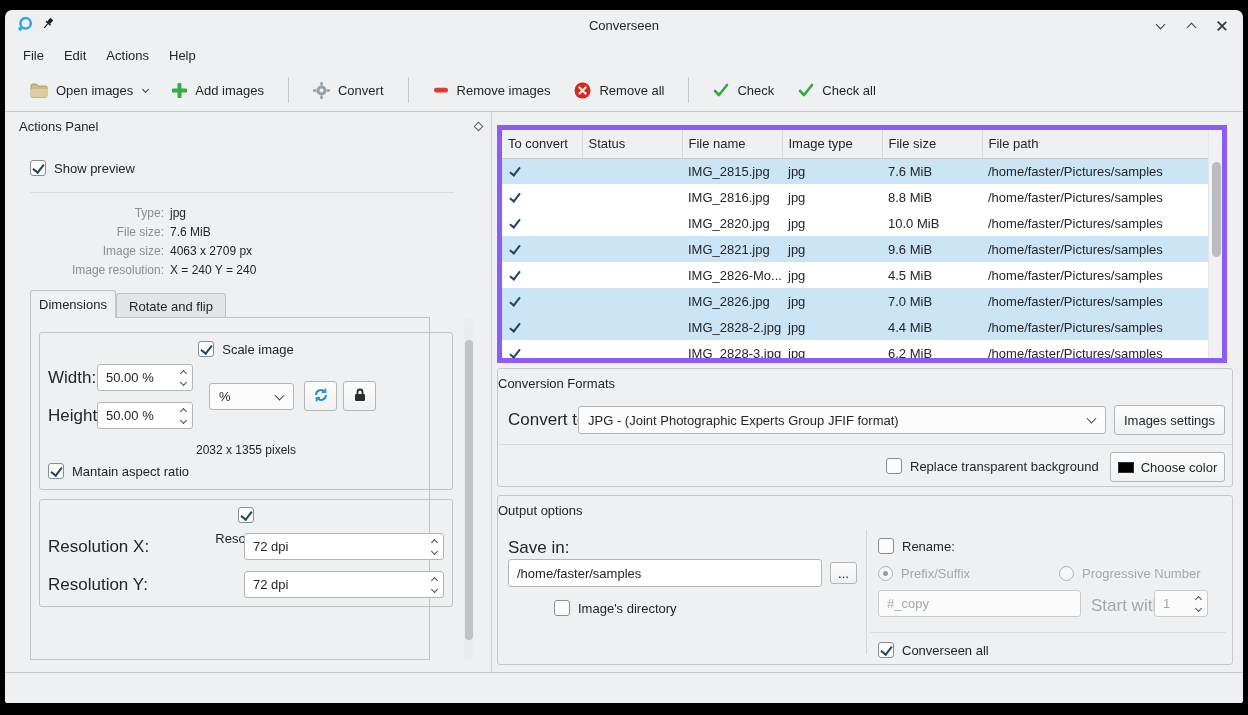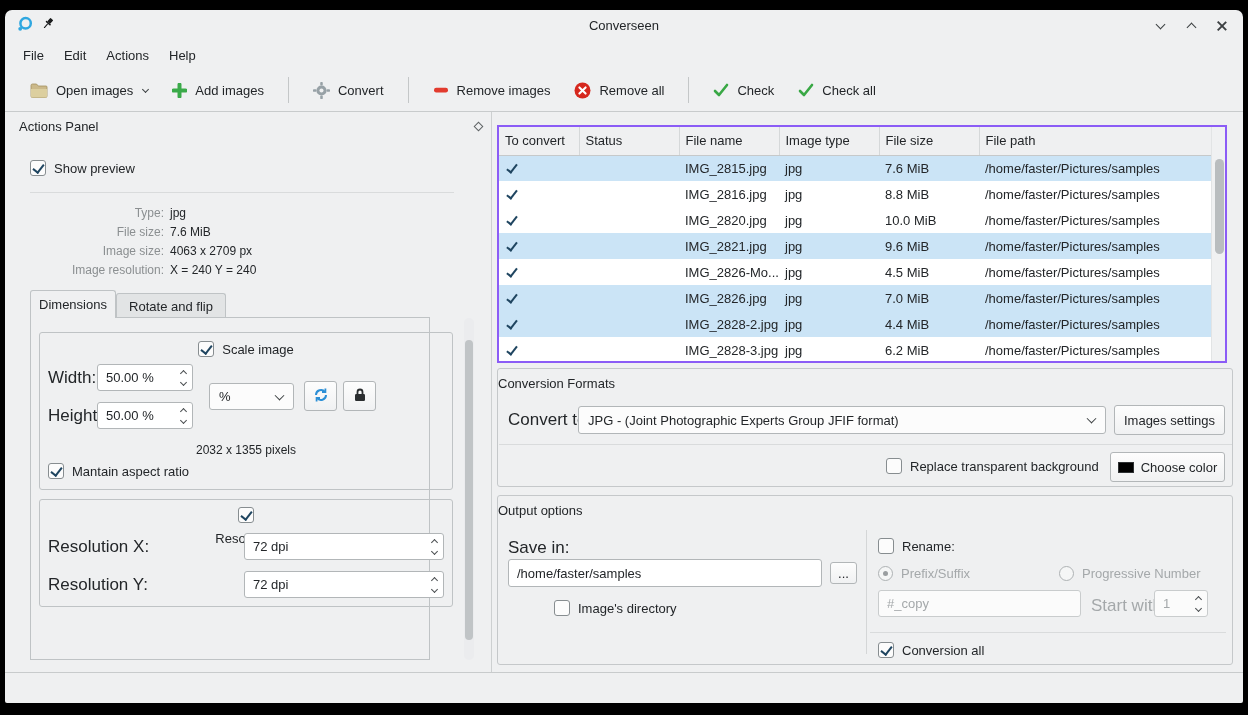--- a/index.html
+++ b/index.html
@@ -56,21 +56,21 @@
   .sarr.up{transform:rotate(-135deg);}
   .sarr.dn{transform:rotate(45deg);}
   .combo{position:absolute;background:#fcfcfc;border:1px solid #b2b6b8;border-radius:3px;font-size:13px;display:flex;align-items:center;padding:0 26px 0 9px;white-space:nowrap;overflow:hidden;}
   .combo::after{content:"";position:absolute;right:10px;top:50%;width:6px;height:6px;border-right:1.5px solid #3c4042;border-bottom:1.5px solid #3c4042;transform:translateY(-70%) rotate(45deg);}
   .pbtn{position:absolute;background:linear-gradient(#fdfdfd,#f0f1f2);border:1px solid #b2b6b8;border-radius:3px;font-size:13px;display:flex;align-items:center;justify-content:center;gap:7px;white-space:nowrap;}
   .pscroll{position:absolute;left:459px;top:308px;width:10px;height:342px;background:#ebecee;border-radius:5px;}
   .pscroll .handle{position:absolute;left:1px;top:22px;width:8px;height:300px;background:#c0c4c6;border-radius:4px;}
   .vdiv{position:absolute;left:486px;top:102px;width:1px;height:560px;background:#cdd0d1;}
 
   
-  .table-wrap{position:absolute;left:492px;top:115px;width:730px;height:238px;background:#fff;border:2px solid #8b5cf6;overflow:hidden;}
+  .table-wrap{position:absolute;left:492px;top:115px;width:730px;height:238px;background:#fff;border:5px solid #8b5cf6;overflow:hidden;}
   table{border-collapse:collapse;table-layout:fixed;width:716px;font-size:13px;}
   th{font-weight:normal;text-align:left;height:28px;padding:0 6px;background:#eff0f1;border-right:1px solid #d5d8d9;border-bottom:1px solid #c6c9ca;overflow:hidden;white-space:nowrap;}
   th:last-child{border-right:none;}
   td{height:26px;padding:0 6px;overflow:hidden;white-space:nowrap;}
   .tick{display:inline-block;width:6px;height:11px;border-right:2.2px solid #1f4560;border-bottom:2.2px solid #1f4560;transform:rotate(38deg);margin-left:4px;}
   .tscroll{position:absolute;right:0;top:0;bottom:0;width:14px;background:#f0f1f2;border-left:1px solid #e2e4e5;}
   .tscroll .handle{position:absolute;left:2.5px;top:32px;width:9px;height:95px;background:#b9bdbf;border-radius:4.5px;}
 
   
   .section{position:absolute;border:1px solid #c5c8ca;border-radius:3px;}
@@ -461,18 +461,18 @@
     <div class="spin tinput-like" style="left:656px;top:94px;width:54px;height:27px;background:#fbfbfb;border-color:#c9cccd;color:#a4a8aa;">
       <span>1</span>
       <span class="arr">
           <i class="sarr up"></i>
           <i class="sarr dn"></i>
         </span>
     </div>
     <div class="hsep" style="left:372px;top:136px;width:356px;"></div>
     <div class="cbrow" style="left:380px;top:146px;">
       <span class="cb on"></span>
-      <span>Conversion all</span>
+      <span>Converseen all</span>
     </div>
   </div>
 
   <div class="statusbar"></div>
 </div>
 
 </body></html>

